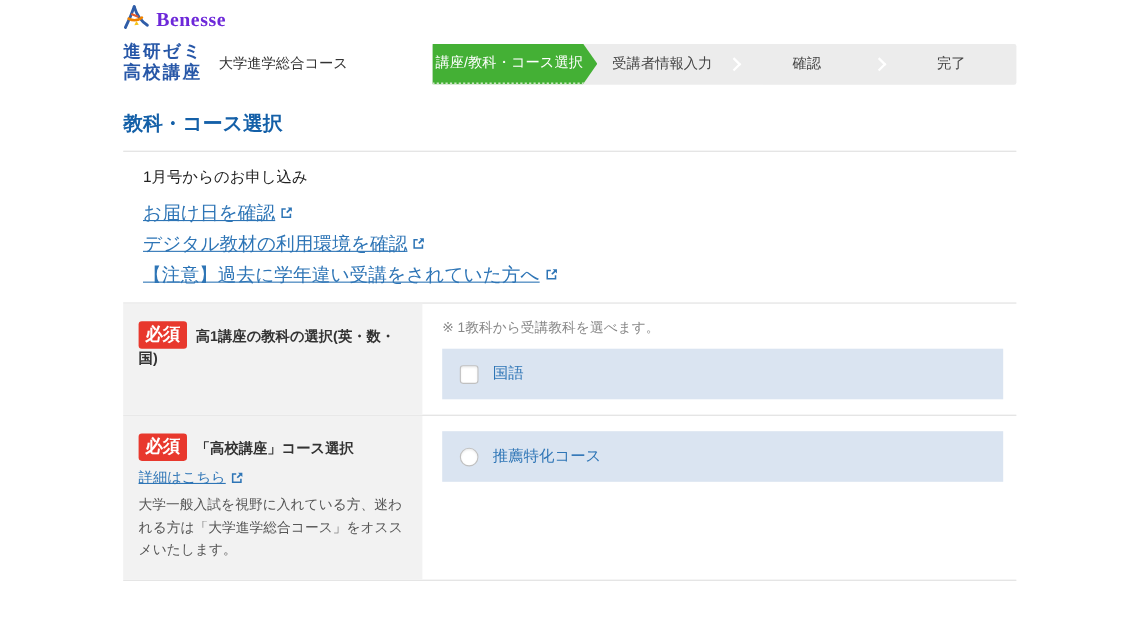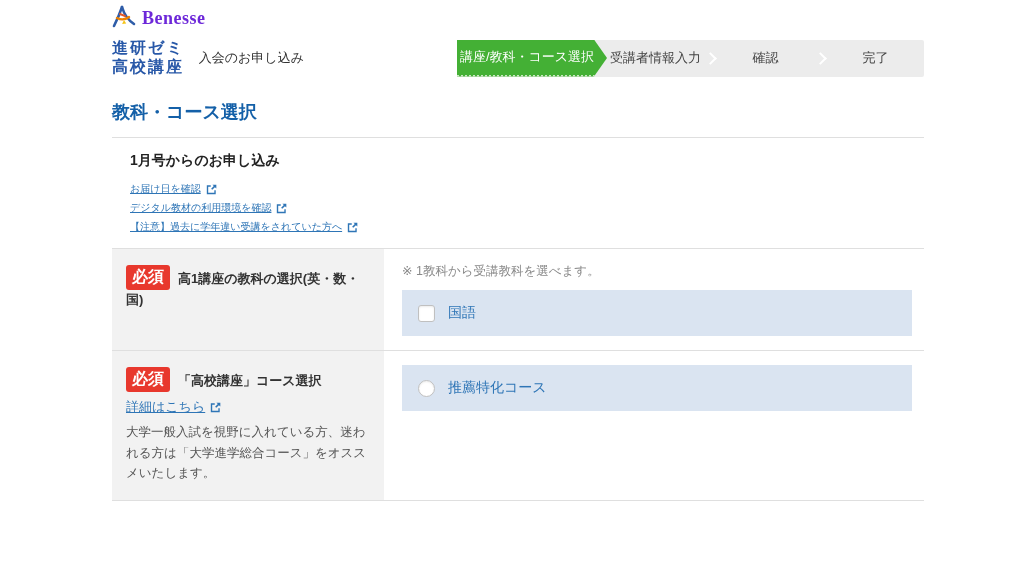--- a/index.html
+++ b/index.html
@@ -20,21 +20,21 @@
   .brand-name{font-family:"Liberation Serif","DejaVu Serif",serif;font-weight:bold;
     font-size:18px;color:#6d28d9;letter-spacing:.5px;}
 
   
   .header{display:flex;align-items:center;margin-top:7px;height:40px;}
   .service-logo{font-weight:bold;font-size:16px;line-height:1.18;color:var(--logo-blue);
     letter-spacing:2px;white-space:nowrap;}
   .subtitle{font-size:13px;color:#333;margin-left:14px;white-space:nowrap;}
 
   
-  .steps{margin-left:auto;display:flex;align-items:stretch;width:467px;height:37px;
+  .steps{margin-left:auto;display:flex;align-items:stretch;width:531px;height:37px;
     background:#ececec;border-radius:2px;font-size:13px;color:#444;}
   .step{flex:1;display:flex;align-items:center;justify-content:center;white-space:nowrap;}
   .step-active{flex:0 0 150px;background:var(--accent-green);color:#fff;
     clip-path:polygon(0 0,calc(100% - 13px) 0,100% 50%,calc(100% - 13px) 100%,0 100%);
     padding-right:10px;border-bottom:2px dotted #cde8c6;}
   .chev{align-self:center;width:9px;height:9px;border-top:2px solid #fff;
     border-right:2px solid #fff;transform:rotate(45deg);margin:0 2px;flex:0 0 auto;}
 
   
   .page-title{margin-top:22px;font-size:18px;font-weight:bold;color:var(--title-blue);}
@@ -47,23 +47,23 @@
   .row-1{min-height:104px;}
   .row-3 .cell-r{padding-bottom:4px;}
 
   .field-label{font-weight:bold;font-size:13px;color:#333;}
   .badge{display:inline-block;background:var(--badge-red);color:#fff;font-size:16px;
     font-weight:bold;padding:2px 6px;border-radius:3px;margin-right:8px;vertical-align:1px;}
   .btn-explain{display:inline-block;margin-top:10px;padding:3px 12px;font-size:11px;
     color:#333;background:linear-gradient(#fefefe,#e7e7e7);border:1px solid #aaa;
     border-radius:3px;box-shadow:0 1px 1px rgba(0,0,0,.12);cursor:pointer;}
 
-  .headline{font-weight:bold;font-size:14px;color:#222;}
+  .headline{font-weight:normal;font-size:14px;color:#222;}
   .links{margin-top:12px;}
-  .link-line{margin-top:5px;font-size:10px;}
+  .link-line{margin-top:5px;font-size:17px;}
   a.link{color:var(--link-blue);text-decoration:underline;display:inline-flex;
     align-items:center;gap:4px;cursor:pointer;}
   .ext{flex:0 0 auto;}
 
   .note{font-size:12.5px;color:#888;}
   .opt-row{height:46px;margin-top:12px;background:var(--option-blue-bg);
     display:flex;align-items:center;padding-left:16px;cursor:pointer;}
   .opt-row:first-child{margin-top:0;}
   .checkbox{width:17px;height:17px;background:#fff;border:1px solid #c0c0c0;
     border-radius:3px;box-shadow:inset 0 1px 2px rgba(0,0,0,.08);flex:0 0 auto;}
@@ -90,21 +90,21 @@
       </svg>
     </span>
     <span class="brand-name">Benesse</span>
   </div>
 
   <div class="header">
     <div class="service-logo">
       <div>進研ゼミ</div>
       <div>高校講座</div>
     </div>
-    <div class="subtitle">入会のお申し込み</div>
+    <div class="subtitle">大学進学総合コース</div>
 
     <div class="steps">
       <div class="step step-active">講座/教科・コース選択</div>
       <div class="step">受講者情報入力</div>
       <div class="chev"></div>
       <div class="step">確認</div>
       <div class="chev"></div>
       <div class="step">完了</div>
     </div>
   </div>

